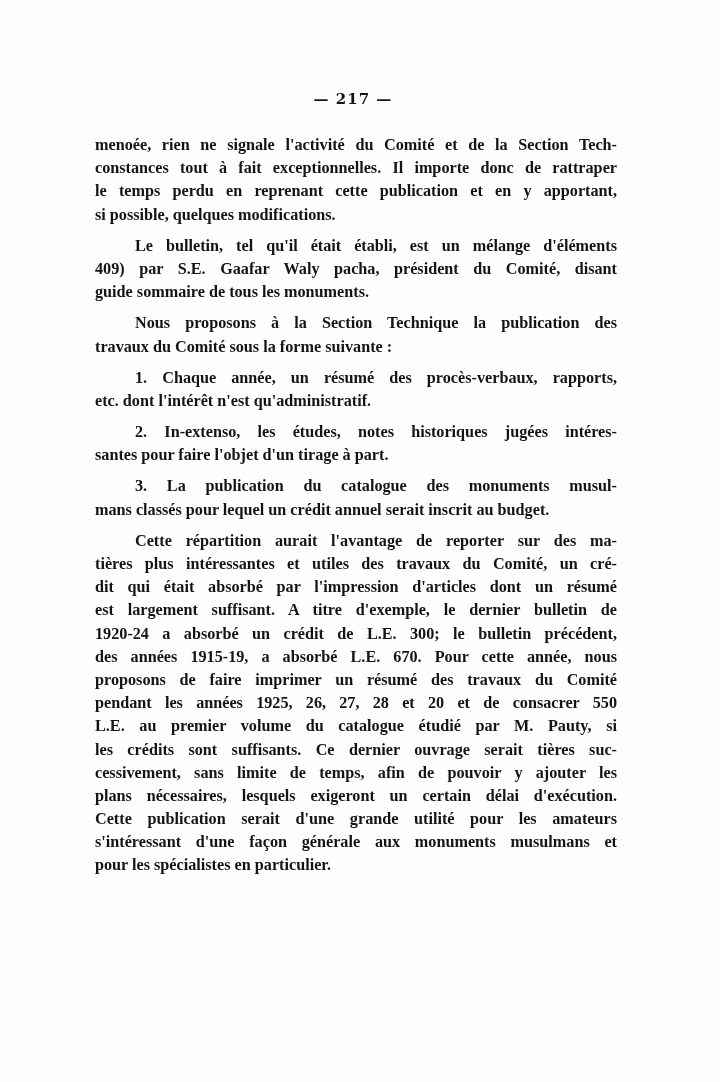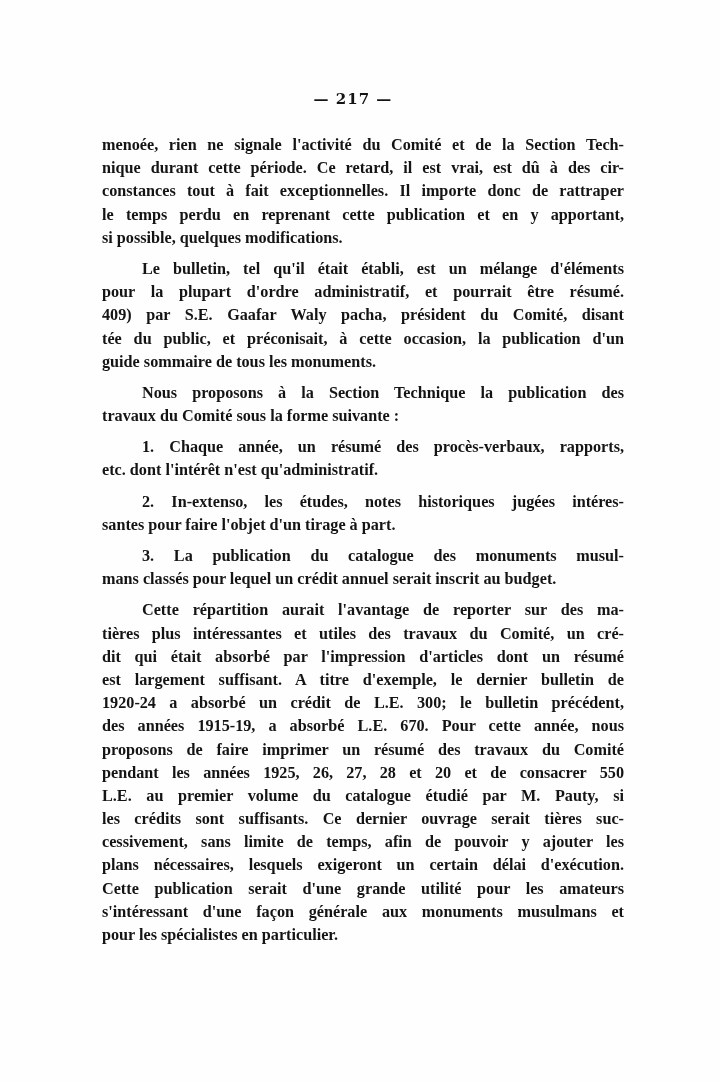--- a/index.html
+++ b/index.html
@@ -8,52 +8,49 @@
       position: absolute; left: 0; top: 0; width: 720px; height: 1082px;
       background: #fefefe;
       font-family: "DejaVu Serif", "Liberation Serif", serif;
       color: #141414;
     }
     .folio {
       position: absolute; top: 90px; left: 0; width: 706px;
       text-align: center; font-size: 15px; font-weight: bold; letter-spacing: 1px;
     }
     .body-text {
-      position: absolute; left: 102px; top: 134px; width: 522px;
+      position: absolute; left: 95px; top: 134px; width: 522px;
     }
     .line {
       display: block; height: 23.2px; line-height: 23.2px;
       font-size: 16.2px; white-space: nowrap;
       text-align: justify; text-align-last: justify;
       font-family: "Liberation Serif", "DejaVu Serif", serif;
       font-weight: 600;
     }
     .line.last { text-align-last: left; }
     .line.indent { padding-left: 40px; }
     .gap { height: 8px; }
   </style>
 </head>
 <body>
 
 <div class="page">
   <div class="folio">— 217 —</div>
   <div class="body-text" id="body-text">
       <div>
         <span class="line">menoée, rien ne signale l'activité du Comité et de la Section Tech-</span>
-        <span class="line">nique durant cette période. Ce retard, il est vrai, est dû à des cir-</span>
         <span class="line">constances tout à fait exceptionnelles. Il importe donc de rattraper</span>
         <span class="line">le temps perdu en reprenant cette publication et en y apportant,</span>
         <span class="line last">si possible, quelques modifications.</span>
       </div>
       <div class="gap"></div>
       <div>
         <span class="line indent">Le bulletin, tel qu'il était établi, est un mélange d'éléments</span>
-        <span class="line">pour la plupart d'ordre administratif, et pourrait être résumé.</span>
         <span class="line">409) par S.E. Gaafar Waly pacha, président du Comité, disant</span>
-        <span class="line">tée du public, et préconisait, à cette occasion, la publication d'un</span>
         <span class="line last">guide sommaire de tous les monuments.</span>
       </div>
       <div class="gap"></div>
       <div>
         <span class="line indent">Nous proposons à la Section Technique la publication des</span>
         <span class="line last">travaux du Comité sous la forme suivante :</span>
       </div>
       <div class="gap"></div>
       <div>
         <span class="line indent">1.   Chaque année, un résumé des procès-verbaux, rapports,</span>

